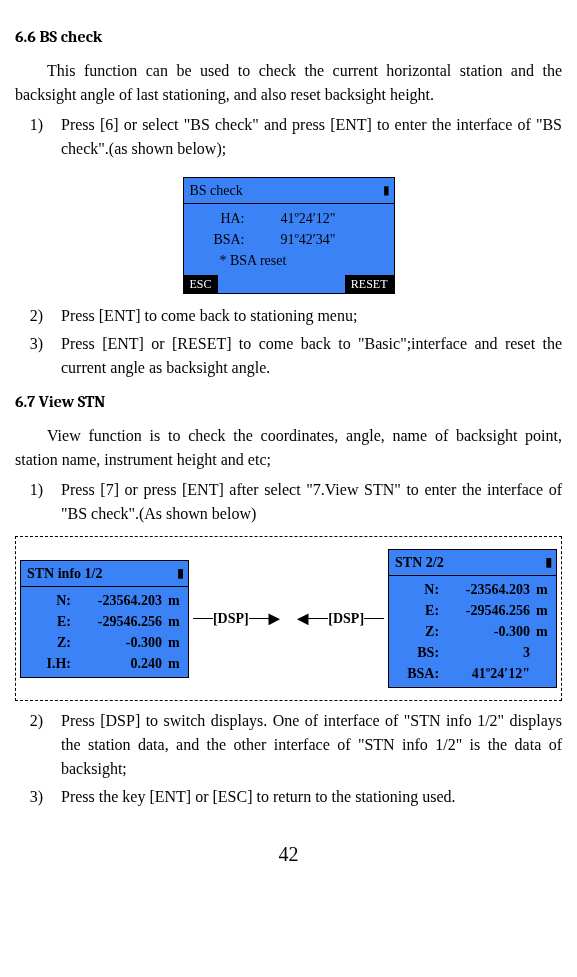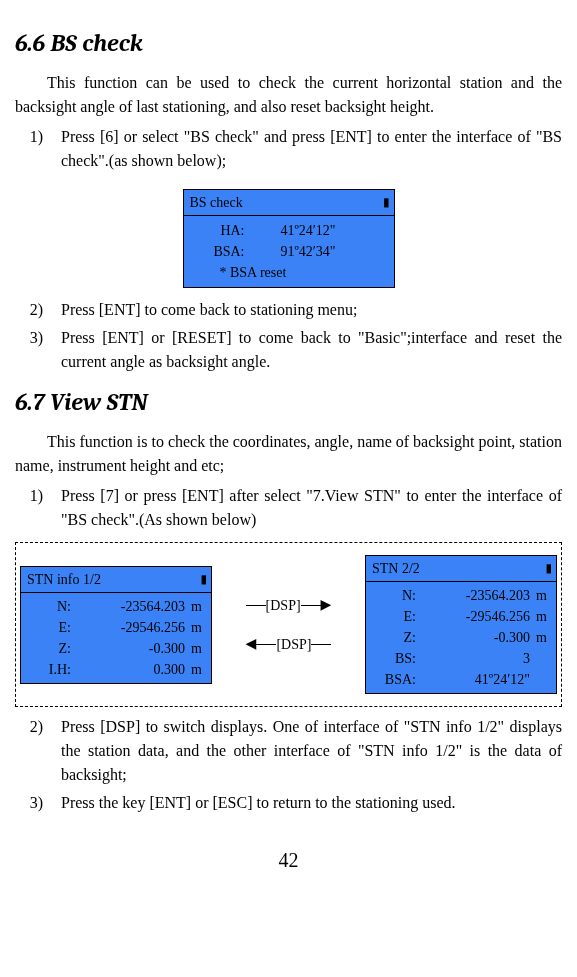--- a/index.html
+++ b/index.html
@@ -7,24 +7,23 @@
     font-size: 16px;
     line-height: 1.5;
     width: 577px;
     margin: 0;
     padding: 20px 15px;
     box-sizing: border-box;
     color: #000;
   }
   h2 {
     font-family: Cambria, Georgia, serif;
-    font-size: 24px;
+    font-size: 16px;
     font-weight: bold;
     margin: 5px 0 10px 0;
-    font-style: italic;
   }
   p.body {
     margin: 6px 0;
     text-align: justify;
     text-indent: 2em;
   }
   ol.numlist {
     margin: 4px 0 10px 40px;
     padding: 0;
   }
@@ -79,30 +78,31 @@
     background: #000;
     color: #fff;
     font-size: 12px;
     padding: 2px 6px;
     line-height: 1.2;
   }
   .dashed-box {
     border: 1.2px dashed #000;
     padding: 6px 4px;
     margin: 8px 0;
+    font-weight: bold;
   }
   .diag {
     display: flex;
     align-items: center;
     justify-content: space-between;
     gap: 4px;
   }
   .arrow-col {
     display: flex;
-    flex-direction: column;
+    flex-direction: row;
     align-items: center;
     justify-content: center;
     gap: 18px;
     font-size: 14px;
   }
   .arrow-line {
     display: flex;
     align-items: center;
     font-size: 14px;
     white-space: nowrap;
@@ -144,31 +144,35 @@
         <span class="lcd-val" style="text-align:center">41º24′12"</span>
         <span class="lcd-unit"></span>
       </div>
       <div class="lcd-row">
         <span class="lcd-label">BSA:</span>
         <span class="lcd-val" style="text-align:center">91º42′34"</span>
         <span class="lcd-unit"></span>
       </div>
       <div class="lcd-note">* BSA reset</div>
     </div>
+    <div class="lcd-foot">
+      <span class="fkey">ESC</span>
+      <span class="fkey">RESET</span>
+    </div>
   </div>
 </div>
 
 <ol class="numlist" start="2">
   <li>Press [ENT] to come back to stationing menu;</li>
   <li>Press [ENT] or [RESET] to come back to "Basic";interface and reset the current angle as backsight angle.</li>
 </ol>
 
 <h2>6.7 View STN</h2>
 
-<p class="body">This function is to check the coordinates, angle, name of backsight point, station name, instrument height and etc;</p>
+<p class="body">View function is to check the coordinates, angle, name of backsight point, station name, instrument height and etc;</p>
 
 <ol class="numlist">
   <li>Press [7] or press [ENT] after select "7.View STN" to enter the interface of "BS check".(As shown below)</li>
 </ol>
 
 <div class="dashed-box">
   <div class="diag">
 
     <div class="lcd small">
       <div class="lcd-title">
@@ -186,21 +190,21 @@
             <span class="lcd-val">-29546.256</span>
             <span class="lcd-unit">m</span>
           </div>
           <div class="lcd-row">
             <span class="lcd-label">Z:</span>
             <span class="lcd-val">-0.300</span>
             <span class="lcd-unit">m</span>
           </div>
           <div class="lcd-row">
             <span class="lcd-label">I.H:</span>
-            <span class="lcd-val">0.300</span>
+            <span class="lcd-val">0.240</span>
             <span class="lcd-unit">m</span>
           </div>
         </div>
     </div>
 
     <div class="arrow-col">
       <div class="arrow-line">
         <span class="dash"></span>
           <span>[DSP]</span>
           <span class="dash"></span>

